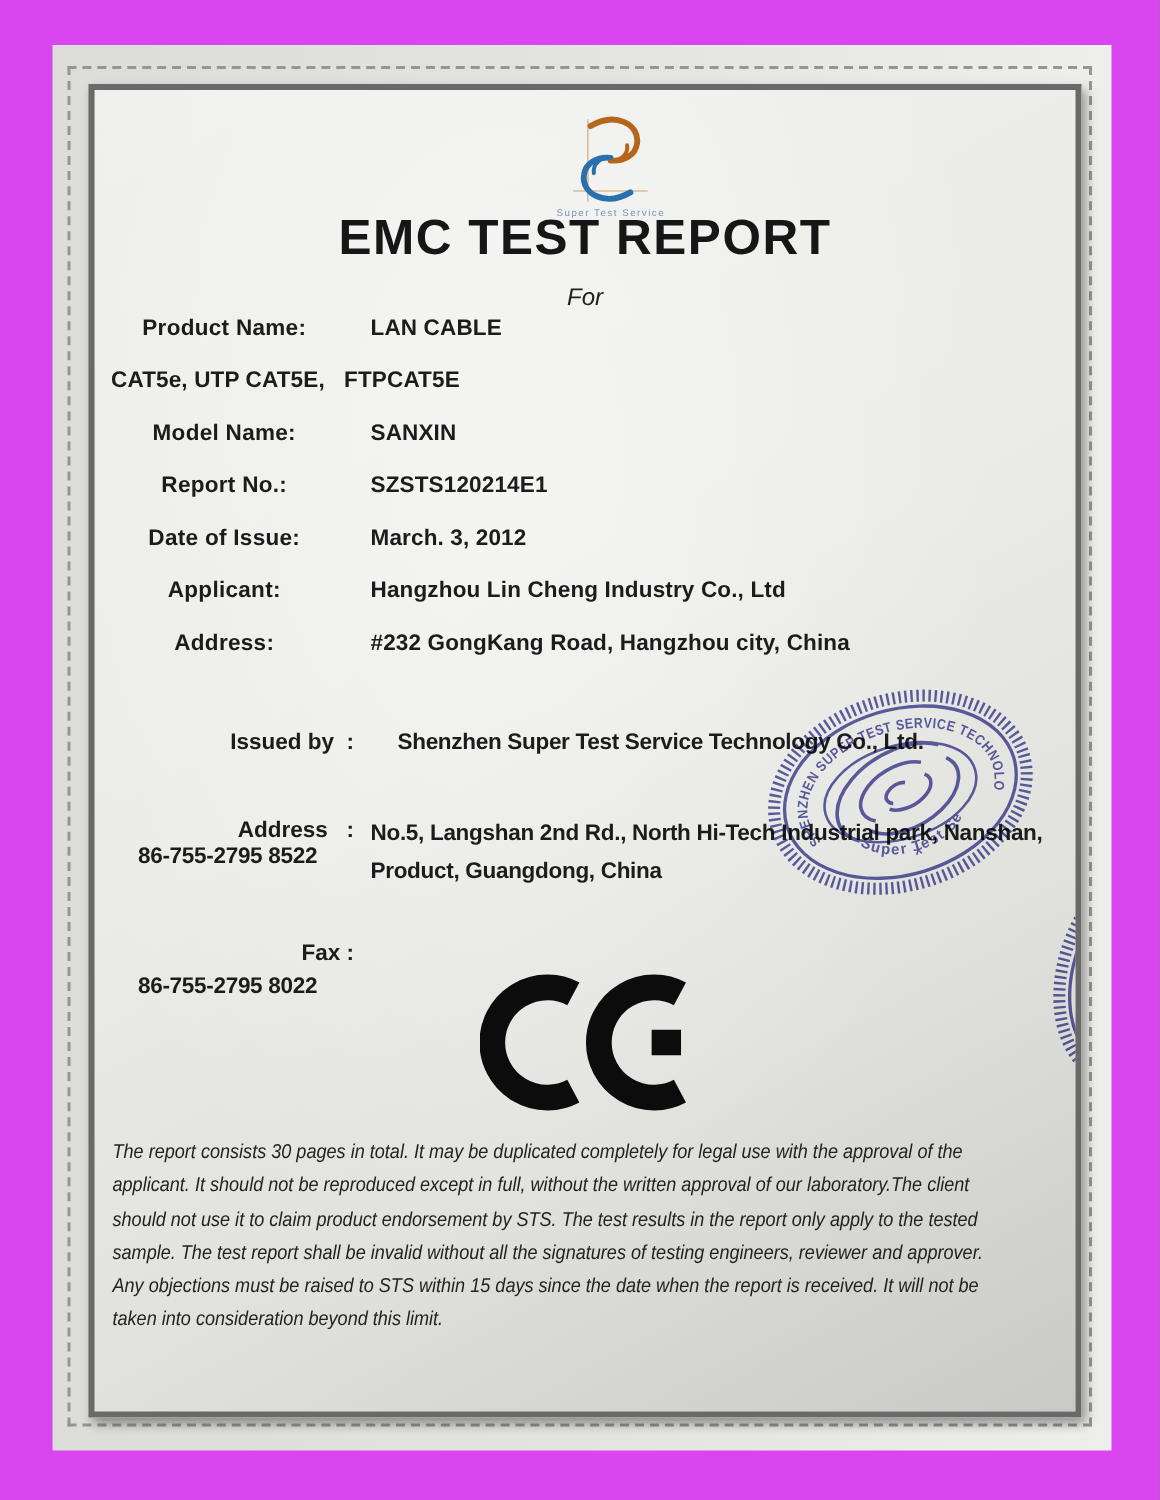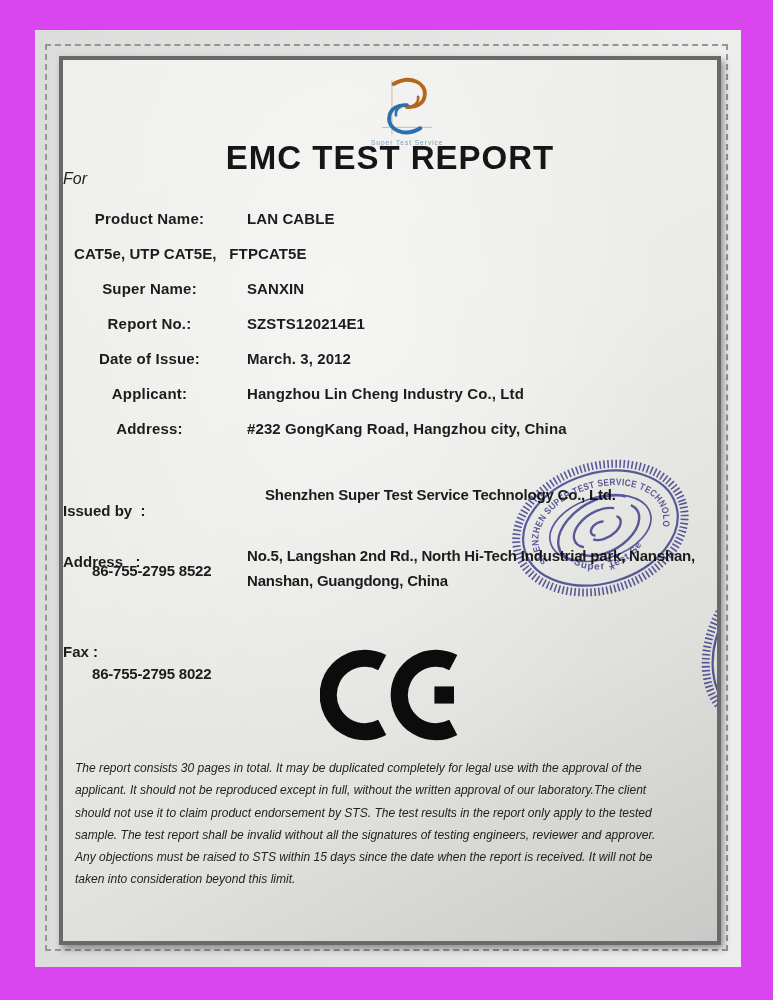--- a/index.html
+++ b/index.html
@@ -15,29 +15,29 @@
           radial-gradient(ellipse at 42% 28%, rgba(255,255,255,.45) 0%, rgba(255,255,255,0) 62%),
           linear-gradient(152deg,#efefec 0%,#ebebe8 45%,#e0e0dd 72%,#c9c9c7 100%);
         border:4px solid #696969;box-sizing:content-box;
         box-shadow:3px 4px 7px rgba(0,0,0,.38);overflow:hidden;}
   .logo{position:absolute;left:308px;top:16px;width:72px;text-align:center;}
   .logo svg{display:block;margin:0 auto;}
   .logo-caption{font-size:6.5px;letter-spacing:1px;color:#4a7aa8;opacity:.75;
         white-space:nowrap;margin-top:1px;filter:blur(.2px);}
   .title{position:absolute;left:0;right:0;top:79px;text-align:center;
         font-size:33px;font-weight:bold;letter-spacing:1px;color:#161616;}
-  .subtitle{position:absolute;left:0;right:0;top:110px;
+  .subtitle{position:absolute;left:0;right:0;top:130px;text-align:center;
         font-size:16px;font-style:italic;color:#222;}
   .fields{position:absolute;left:0;right:0;top:148px;}
   .frow{display:flex;margin-bottom:13px;line-height:22px;font-size:15px;font-weight:bold;}
   .frow .lbl{width:173px;text-align:center;white-space:pre;letter-spacing:.2px;}
   .frow .val{margin-left:11px;white-space:pre;letter-spacing:.1px;}
   .issuer-row{position:absolute;left:0;right:0;display:flex;line-height:22px;
         font-size:15px;font-weight:bold;}
-  .issuer-row .lbl{width:173px;text-align:left;white-space:pre;margin-top:16px;}
+  .issuer-row .lbl{width:173px;text-align:right;white-space:pre;}
   .issuer-row .val{margin-left:29px;white-space:nowrap;letter-spacing:-.2px;}
   #row-issued{top:424px;}
   #row-issuer-address{top:454px;}
   #row-issuer-address .lbl{align-self:center;}
   #row-issuer-address .val-lines div{line-height:24.5px;white-space:nowrap;letter-spacing:-.2px;}
   #row-issuer-address .val-lines{margin-left:11px;margin-top:30px;}
   #row-tel{top:500px;}
   #row-fax{top:565px;flex-direction:column;}
   .ce{position:absolute;left:257px;top:586px;}
   .footer{position:absolute;left:12px;top:697px;width:660px;
@@ -77,21 +77,21 @@
 
       <div class="fields">
         <div class="frow">
           <span class="lbl">Product Name:</span>
           <span class="val">LAN CABLE</span>
         </div>
         <div class="frow">
           <span class="val">CAT5e, UTP CAT5E,&nbsp;&nbsp; FTPCAT5E</span>
         </div>
         <div class="frow">
-          <span class="lbl">Super Name:</span>
+          <span class="lbl">Model Name:</span>
           <span class="val">SANXIN</span>
         </div>
         <div class="frow">
           <span class="lbl">Report No.:</span>
           <span class="val">SZSTS120214E1</span>
         </div>
         <div class="frow">
           <span class="lbl">Date of Issue:</span>
           <span class="val">March. 3, 2012</span>
         </div>
@@ -106,21 +106,21 @@
       </div>
 
       <div class="issuer-row" id="row-issued">
         <span class="lbl">Issued by&nbsp; :</span>
         <span class="val">Shenzhen Super Test Service Technology Co., Ltd.</span>
       </div>
       <div class="issuer-row" id="row-issuer-address">
         <span class="lbl">Address&nbsp;&nbsp; :</span>
         <span class="val-lines">
           <div>No.5, Langshan 2nd Rd., North Hi-Tech Industrial park, Nanshan,</div>
-          <div>Nanshan, Guangdong, China</div>
+          <div>Product, Guangdong, China</div>
         </span>
       </div>
       <div class="issuer-row" id="row-tel">
         <span class="val">86-755-2795 8522</span>
       </div>
       <div class="issuer-row" id="row-fax">
         <span class="lbl">Fax :</span>
         <span class="val">86-755-2795 8022</span>
       </div>
 

